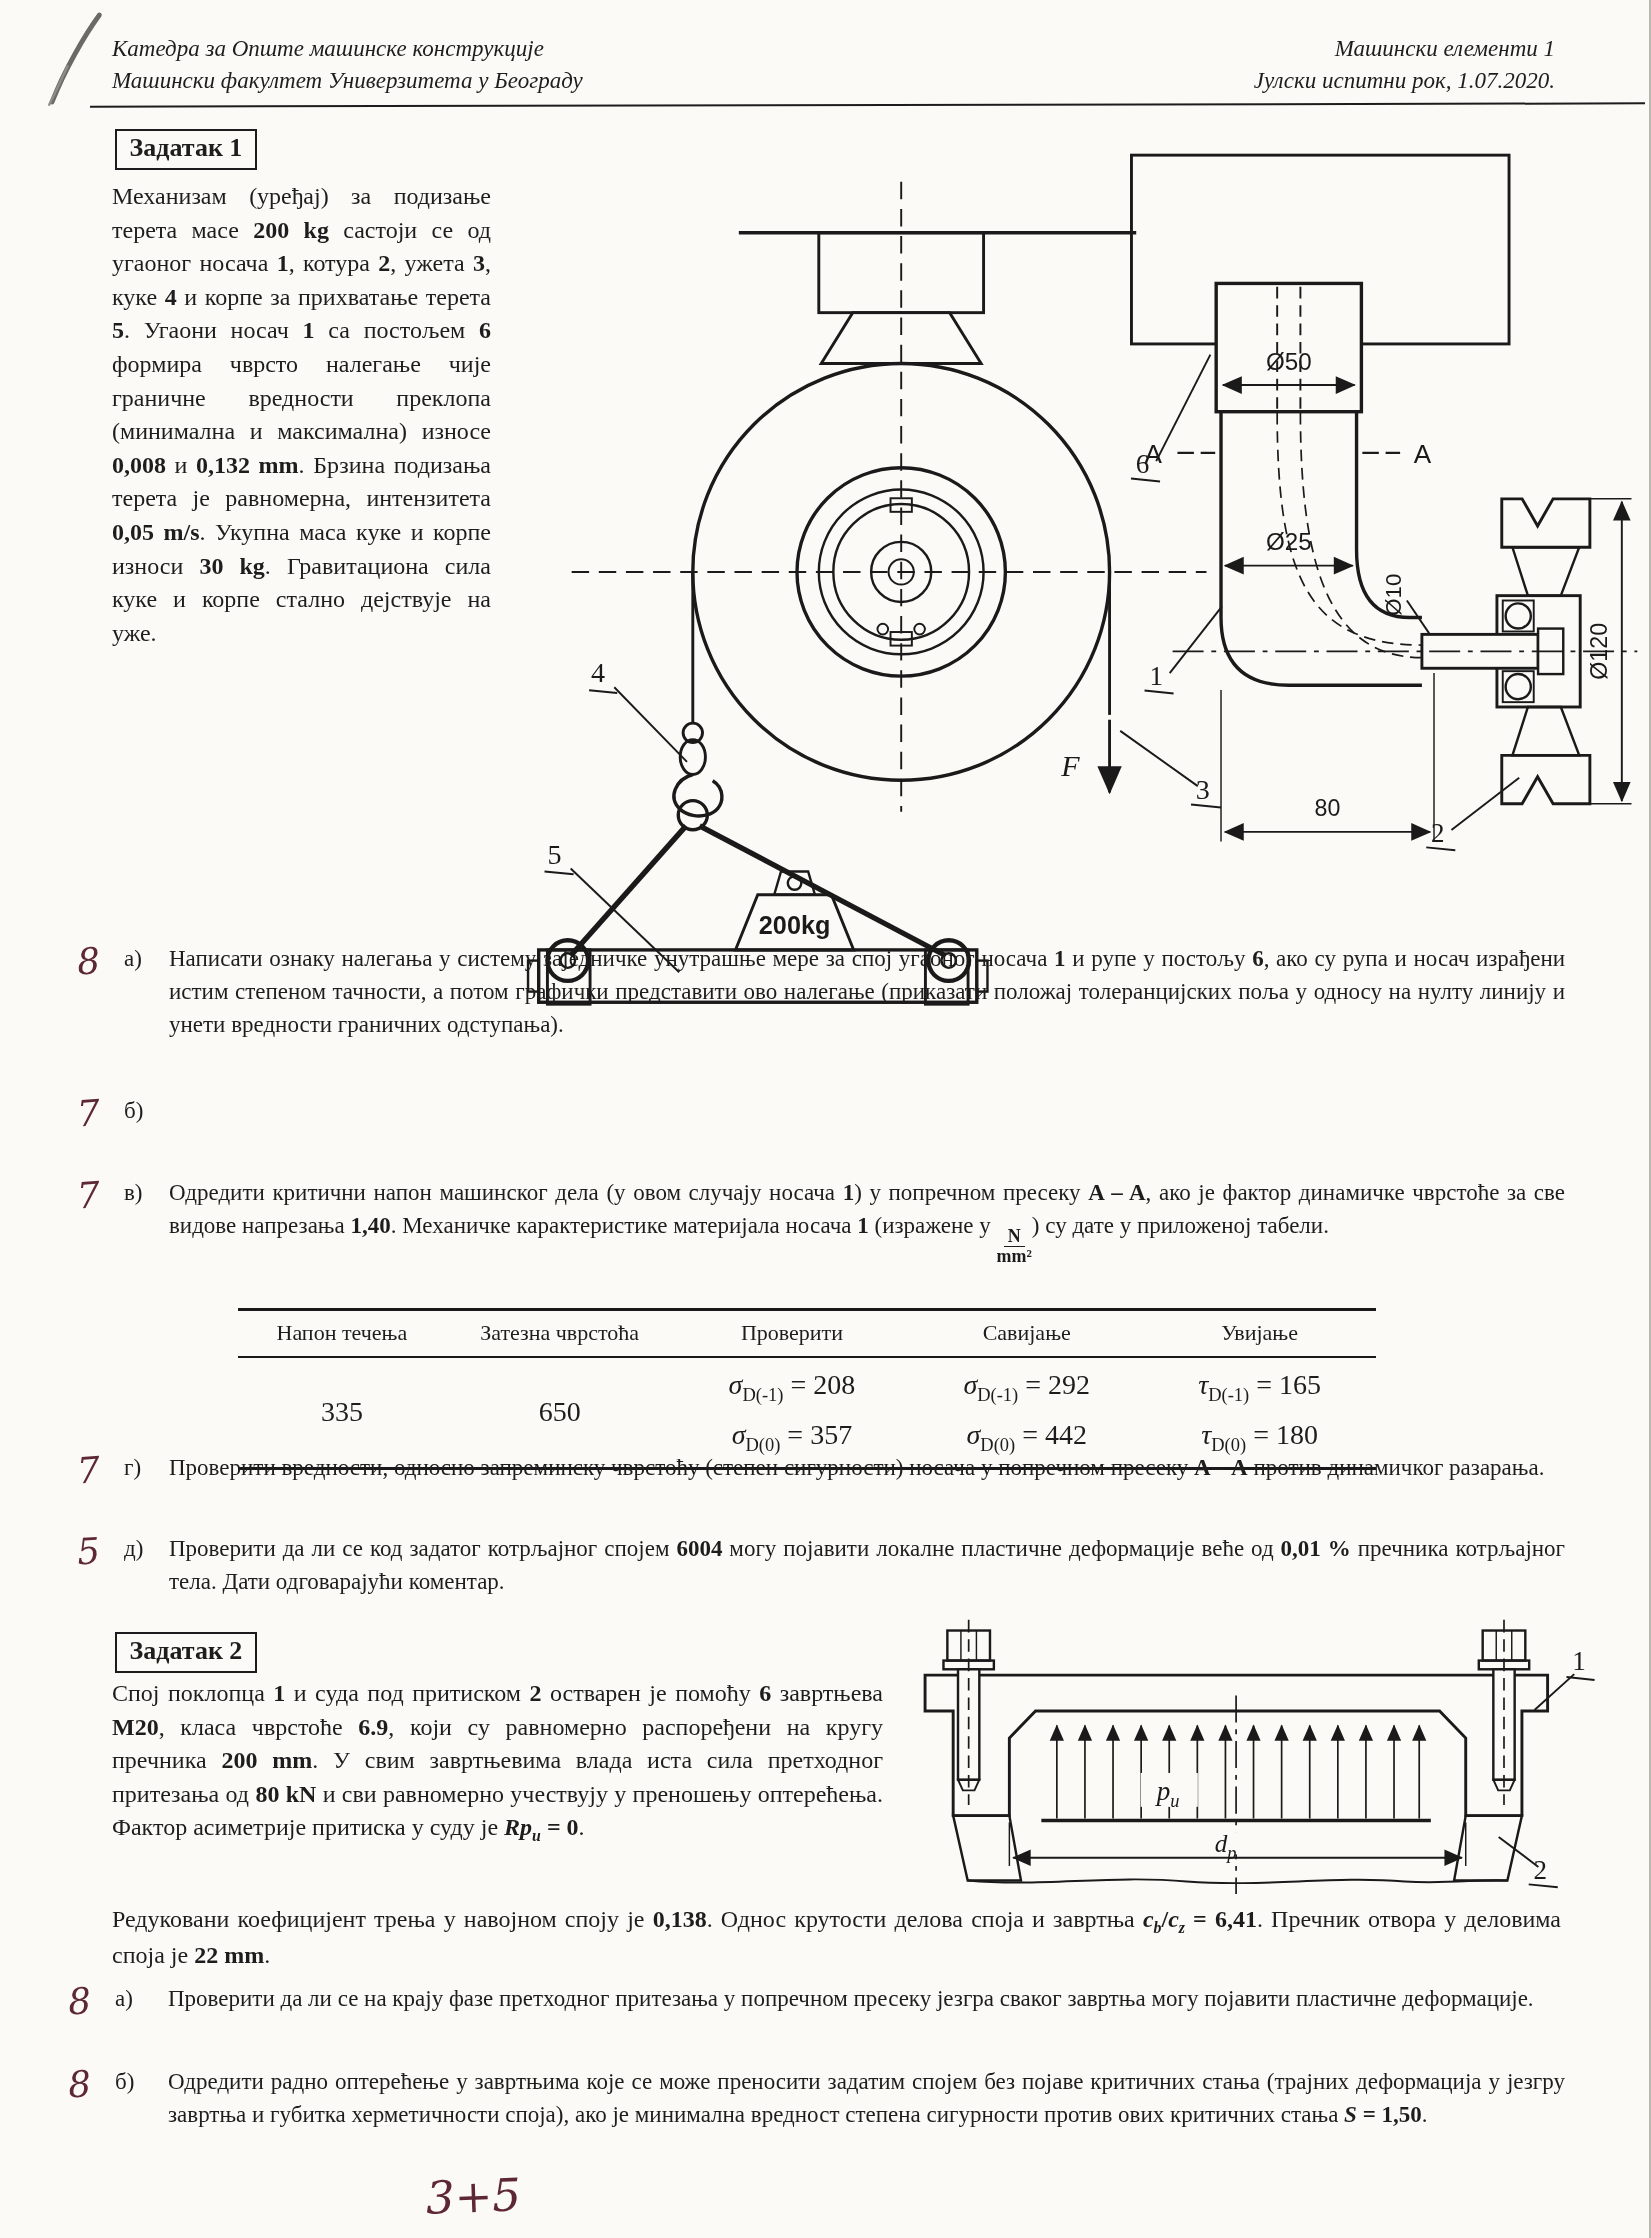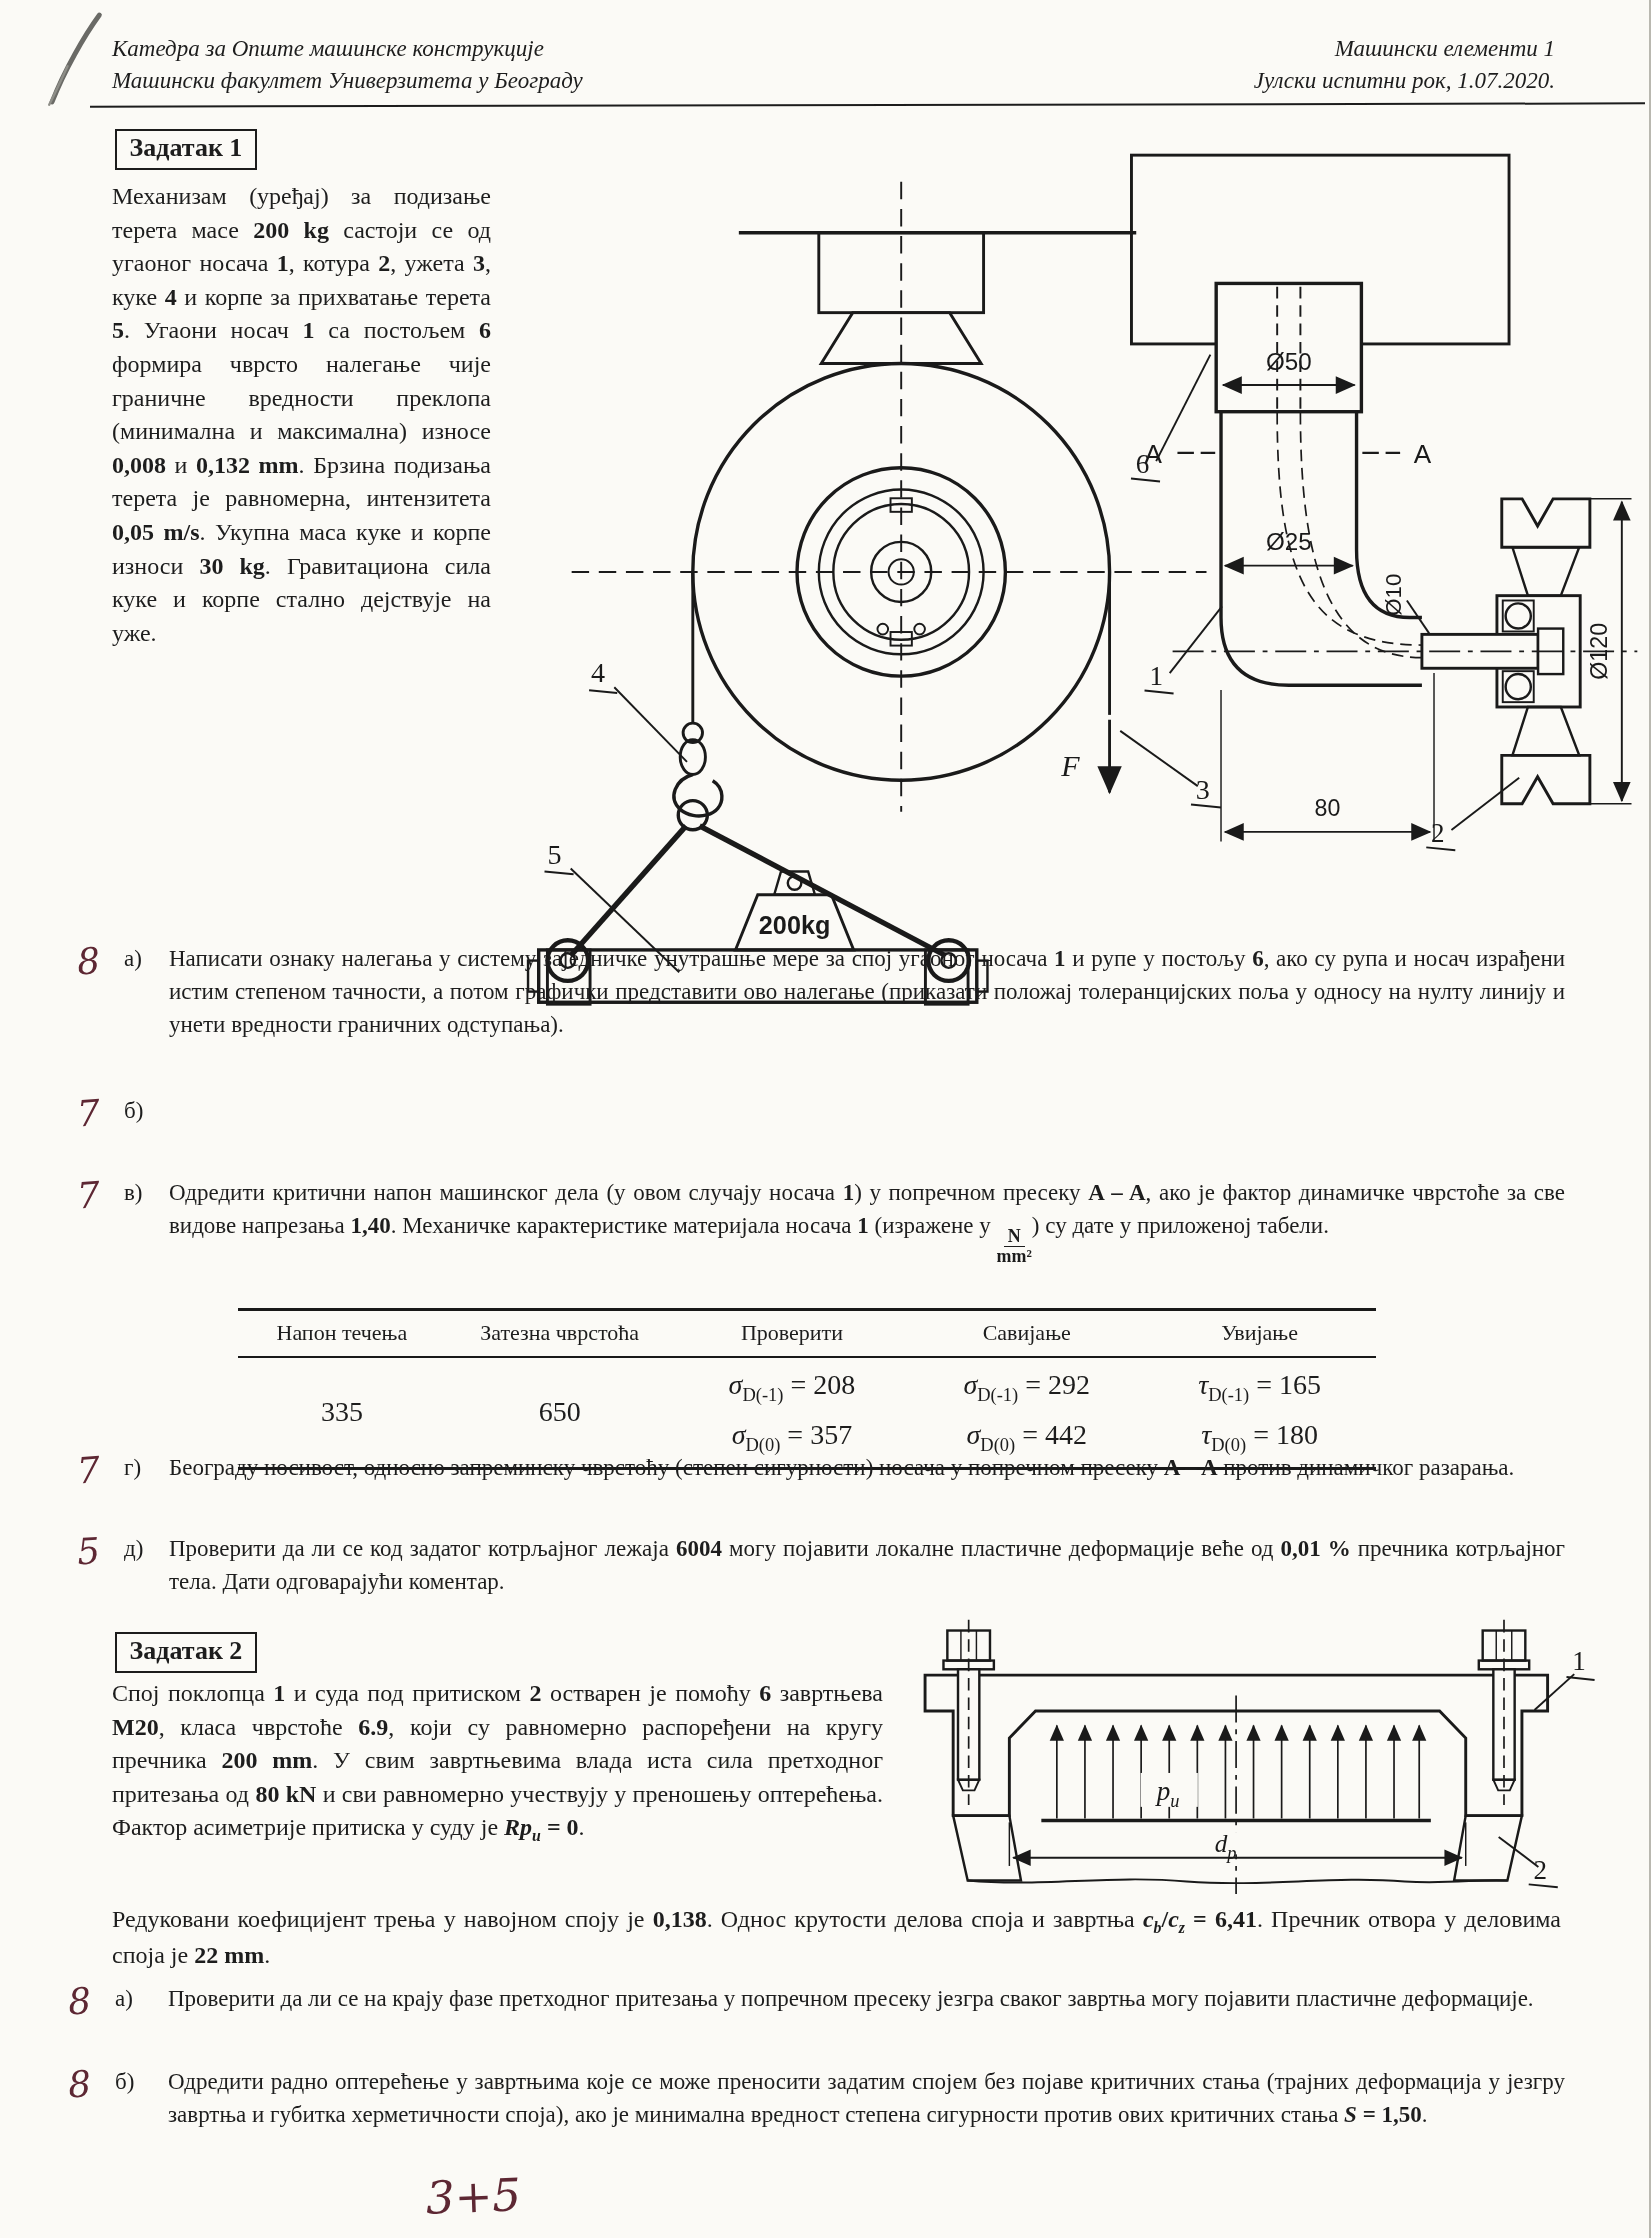--- a/index.html
+++ b/index.html
@@ -267,26 +267,26 @@
           <div><span class="fsym">τ</span><sub>D(-1)</sub> <span>= 165</span></div>
           <div><span class="fsym">τ</span><sub>D(0)</sub> <span>= 180</span></div>
         </td>
       </tr>
     </tbody>
   </table>
 
   <div class="item abs" style="left:77px;top:1451px;width:1488px">
     <div class="pts hw">7</div>
     <div class="lbl">г)</div>
-    <div class="txt"><span>Београду носивост, односно запреминску чврстоћу (степен сигурности) носача у попречном пресеку </span><span class="bf">A – A</span><span> против динамичког разарања.</span></div>
+    <div class="txt"><span>Проверити вредности, односно запреминску чврстоћу (степен сигурности) носача у попречном пресеку </span><span class="bf">A – A</span><span> против динамичког разарања.</span></div>
   </div>
   <div class="item abs" style="left:77px;top:1532px;width:1488px">
     <div class="pts hw">5</div>
     <div class="lbl">д)</div>
-    <div class="txt"><span>Проверити да ли се код задатог котрљајног лежаја </span><span class="bf">6004</span><span> могу појавити локалне пластичне деформације веће од </span><span class="bf">0,01 %</span><span> пречника котрљајног тела.  Дати одговарајући коментар.</span></div>
+    <div class="txt"><span>Проверити да ли се код задатог котрљајног спојем </span><span class="bf">6004</span><span> могу појавити локалне пластичне деформације веће од </span><span class="bf">0,01 %</span><span> пречника котрљајног тела.  Дати одговарајући коментар.</span></div>
   </div>
 
   <div class="abs titlebox" style="left:115px;top:1632px">Задатак 2</div>
   <div class="abs para" style="left:112px;top:1677px;width:771px"><span>Спој поклопца </span><span class="bf">1</span><span> и суда под притиском </span><span class="bf">2</span><span> остварен је помоћу </span><span class="bf">6</span><span> завртњева </span><span class="bf">M20</span><span>, класа чврстоће </span><span class="bf">6.9</span><span>, који су равномерно распоређени на кругу пречника </span><span class="bf">200 mm</span><span>.  У свим завртњевима влада иста сила претходног притезања од </span><span class="bf">80 kN</span><span> и сви равномерно учествују у преношењу оптерећења.  Фактор асиметрије притиска у суду је </span><span class="bf it">Rp</span><sub class="bf it">u</sub><span class="bf"> = 0</span><span>.</span></div>
   <div class="abs para" style="left:112px;top:1903px;width:1449px"><span>Редуковани коефицијент трења у навојном споју је </span><span class="bf">0,138</span><span>.  Однос крутости делова споја и завртња </span><span class="bf it">c</span><sub class="bf it">b</sub><span class="bf">/</span><span class="bf it">c</span><sub class="bf it">z</sub><span class="bf"> = 6,41</span><span>.  Пречник отвора у деловима споја је </span><span class="bf">22 mm</span><span>.</span></div>
 
   <svg class="abs" style="left:896px;top:1613px" width="717" height="286" viewBox="0 0 1480 590">
     <defs>
       <marker id="ar3" viewBox="0 0 20 20" refX="17" refY="10" markerWidth="12" markerHeight="12" orient="auto-start-reverse">
         <path d="M2,3 L18,10 L2,17 Z" fill="#1a1a1a"></path>

